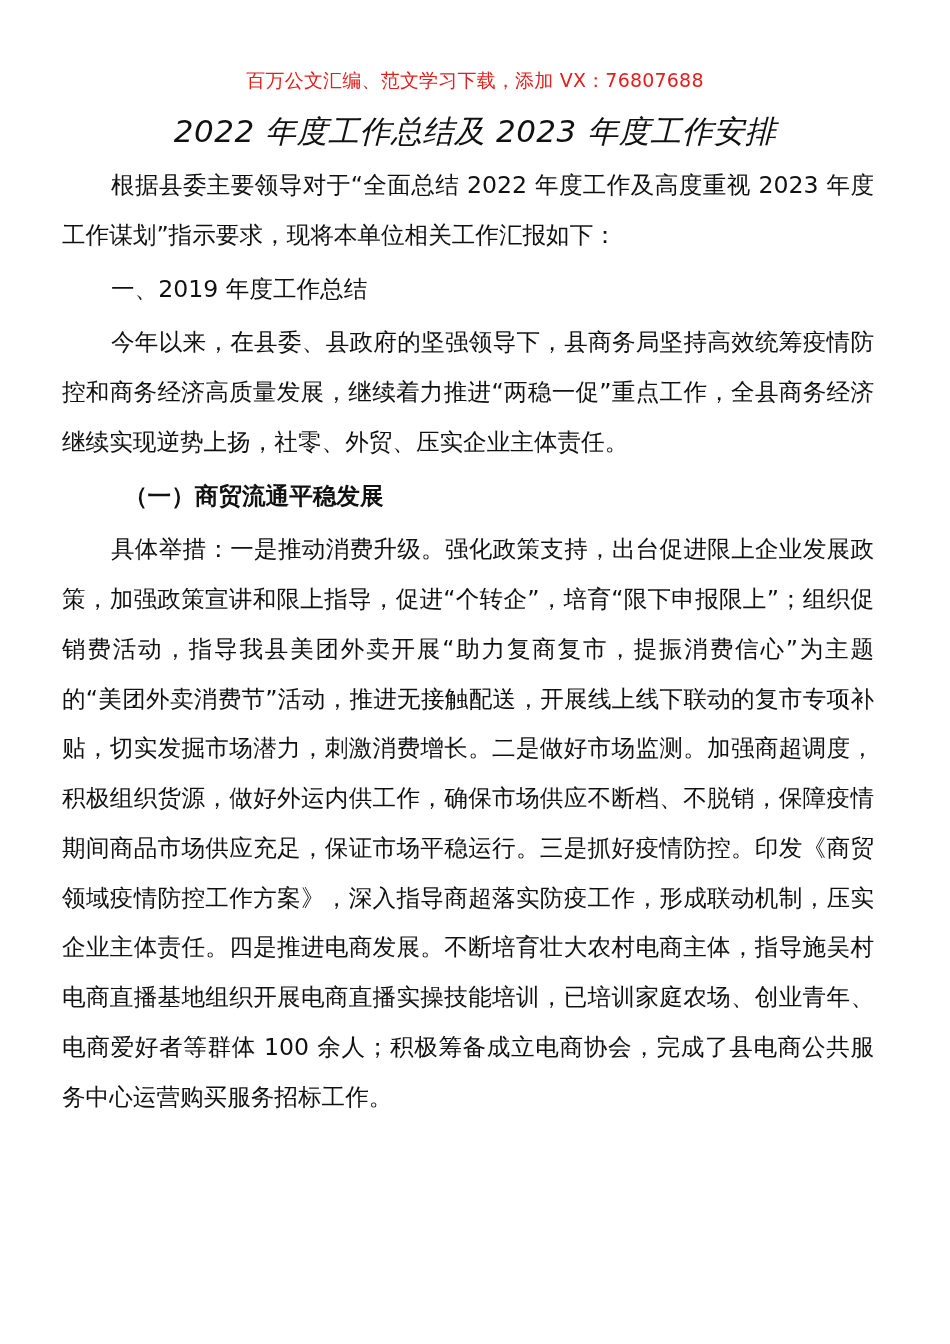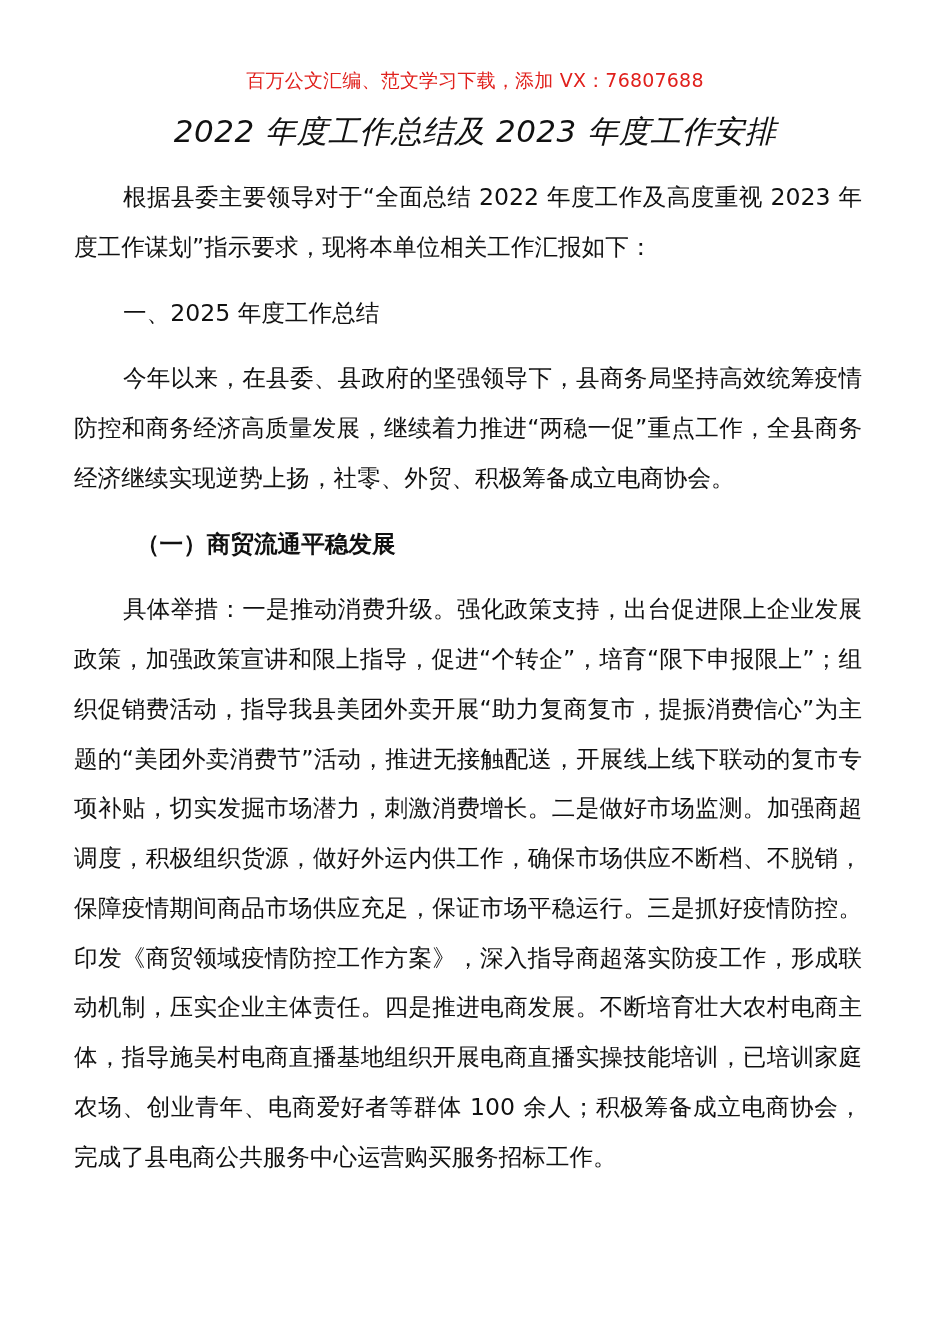--- a/index.html
+++ b/index.html
@@ -13,29 +13,29 @@
     color: #e0201c; font-size: 19px; line-height: 32px; letter-spacing: 0.2px;
   }
   .title {
     position: absolute; left: 0; width: 950px; top: 108px; text-align: center;
     font-size: 31px; line-height: 46px; color: #111; letter-spacing: 0.5px; font-style: italic;
   }
   .body {
     position: absolute; left: 58px; top: 157px; width: 820px;
     font-size: 23.6px; line-height: 49.75px; text-align: justify; text-justify: inter-character;
   }
-  .body p { margin: 16px; text-indent: 49px; }
+  .body p { margin: 4px; text-indent: 49px; }
   .body p.heading2 { font-weight: bold; text-indent: 62px; }
 </style>
 </head>
 <body>
 
 <div class="page">
   <div class="banner">百万公文汇编、范文学习下载，添加 VX：76807688</div>
   <div class="title">2022 年度工作总结及 2023 年度工作安排</div>
   <div class="body">
     <p>根据县委主要领导对于“全面总结 2022 年度工作及高度重视 2023 年度工作谋划”指示要求，现将本单位相关工作汇报如下：</p>
-    <p>一、2025 年度工作总结</p>
-    <p>今年以来，在县委、县政府的坚强领导下，县商务局坚持高效统筹疫情防控和商务经济高质量发展，继续着力推进“两稳一促”重点工作，全县商务经济继续实现逆势上扬，社零、外贸、积极筹备成立电商协会。</p>
+    <p>一、2019 年度工作总结</p>
+    <p>今年以来，在县委、县政府的坚强领导下，县商务局坚持高效统筹疫情防控和商务经济高质量发展，继续着力推进“两稳一促”重点工作，全县商务经济继续实现逆势上扬，社零、外贸、压实企业主体责任。</p>
     <p class="heading2">（一）商贸流通平稳发展</p>
     <p>具体举措：一是推动消费升级。强化政策支持，出台促进限上企业发展政策，加强政策宣讲和限上指导，促进“个转企”，培育“限下申报限上”；组织促销费活动，指导我县美团外卖开展“助力复商复市，提振消费信心”为主题的“美团外卖消费节”活动，推进无接触配送，开展线上线下联动的复市专项补贴，切实发掘市场潜力，刺激消费增长。二是做好市场监测。加强商超调度，积极组织货源，做好外运内供工作，确保市场供应不断档、不脱销，保障疫情期间商品市场供应充足，保证市场平稳运行。三是抓好疫情防控。印发《商贸领域疫情防控工作方案》，深入指导商超落实防疫工作，形成联动机制，压实企业主体责任。四是推进电商发展。不断培育壮大农村电商主体，指导施吴村电商直播基地组织开展电商直播实操技能培训，已培训家庭农场、创业青年、电商爱好者等群体 100 余人；积极筹备成立电商协会，完成了县电商公共服务中心运营购买服务招标工作。</p>
   </div>
 </div>
 
 </body></html>

